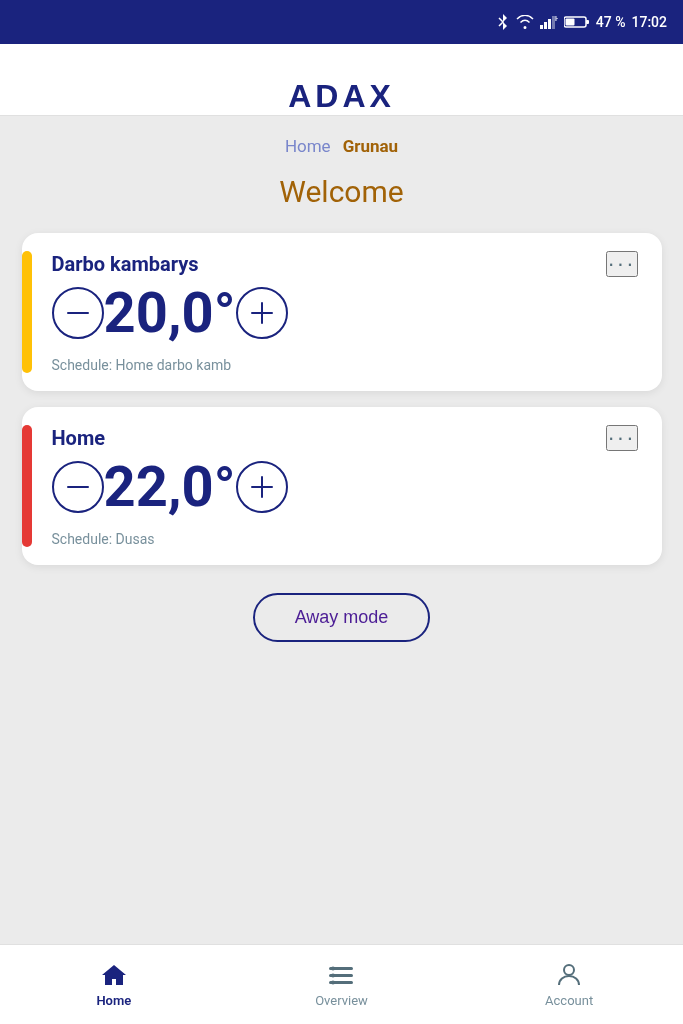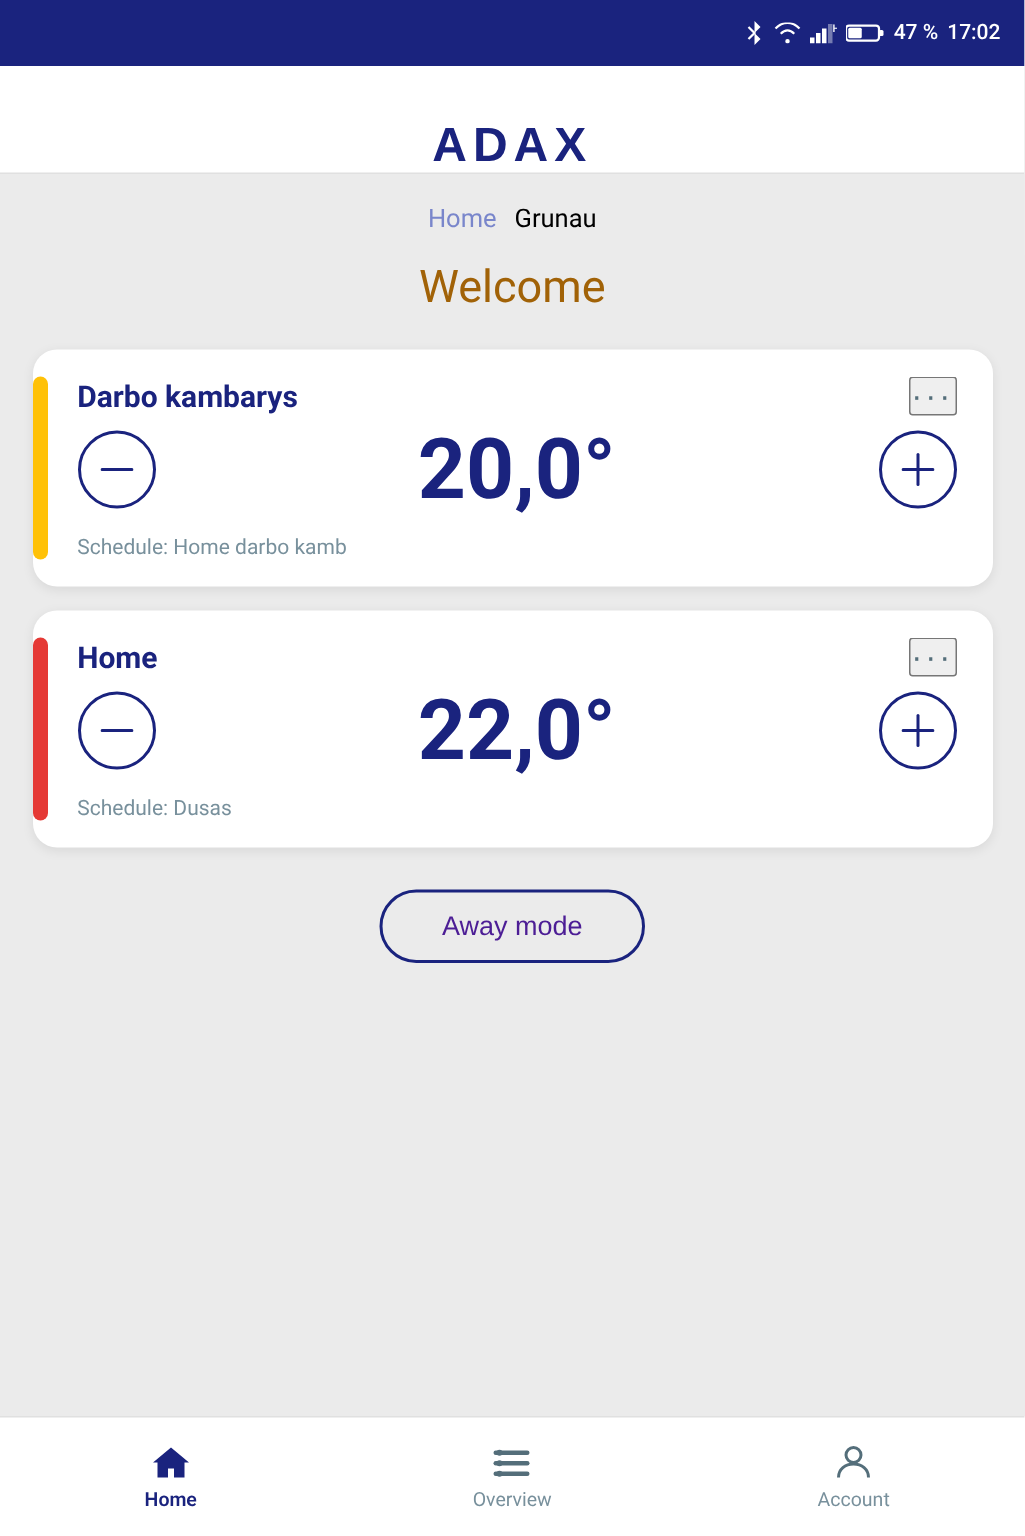--- a/index.html
+++ b/index.html
@@ -65,22 +65,22 @@
       gap: 12px;
       padding: 20px 0 8px 0;
       align-items: center;
     }
     .breadcrumb-home {
       font-size: 17px;
       color: #7986cb;
     }
     .breadcrumb-current {
       font-size: 17px;
-      color: #000000;
-      font-weight: 400;
+      color: #a16207;
+      font-weight: 700;
     }
 
     
     .welcome-title {
       font-size: 30px;
       font-weight: 400;
       color: #a16207;
       margin: 10px 0 24px 0;
     }
 
@@ -136,21 +136,20 @@
       font-size: 22px;
       color: #546e7a;
       cursor: pointer;
       letter-spacing: 2px;
       line-height: 1;
     }
 
     .card-temp-row {
       display: flex;
       align-items: center;
-      justify-content: space-between;
       margin-bottom: 12px;
     }
 
     .temp-btn {
       width: 52px;
       height: 52px;
       border-radius: 50%;
       border: 2px solid #1a237e;
       background: white;
       color: #1a237e;

